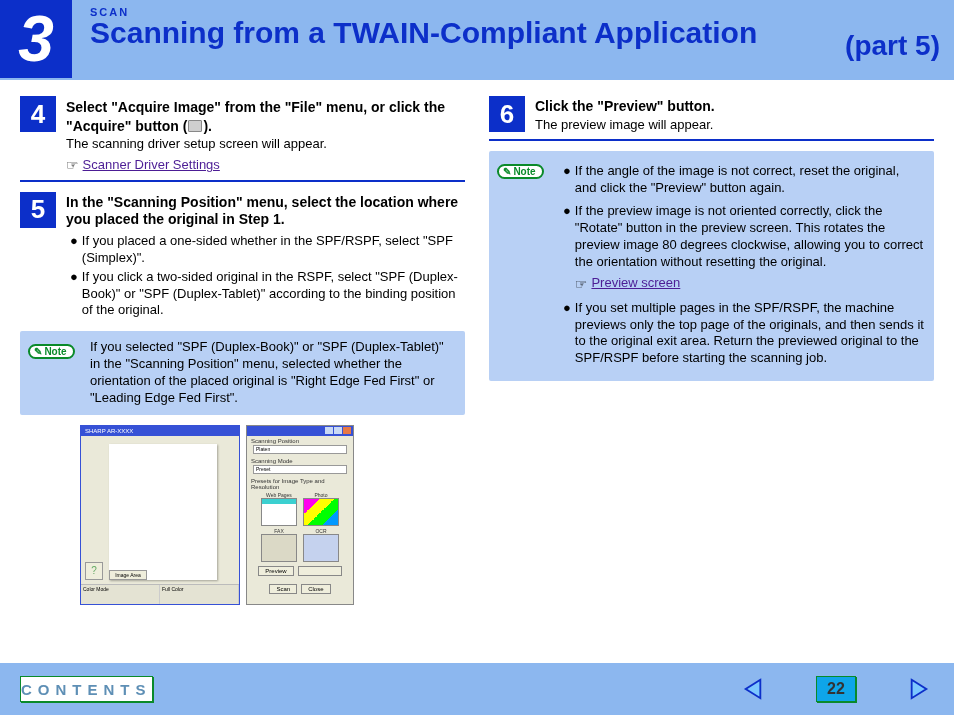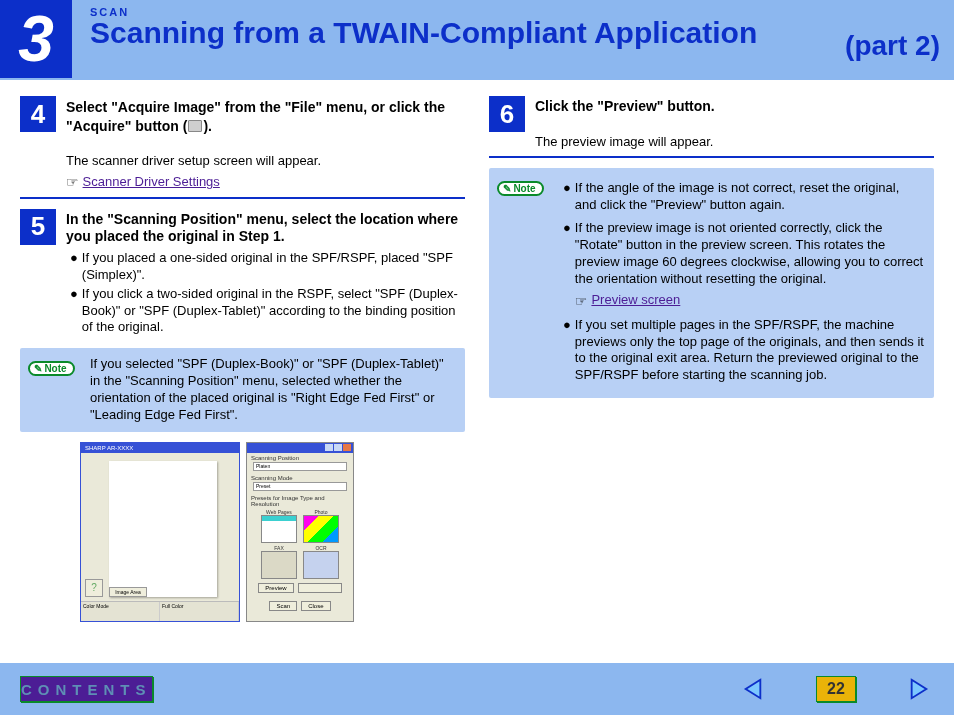--- a/index.html
+++ b/index.html
@@ -16,21 +16,21 @@
 
   
   .page-body { background: #fff; padding: 16px 20px 0 20px; display: flex; gap: 24px; height: 570px; }
   .col { flex: 1; }
 
   .step { margin-bottom: 10px; }
   .step-head { display: flex; align-items: flex-start; gap: 10px; }
   .step-num { width: 36px; height: 36px; background: #0c2fc9; color: #fff; font-size: 26px; font-weight: bold; display: flex; align-items: center; justify-content: center; flex-shrink: 0; }
   .step-text { flex: 1; padding-top: 2px; }
   .step-title { font-size: 14px; font-weight: bold; line-height: 1.25; }
-  .step-desc  { font-size: 13px; line-height: 1.3; margin-top: 18px; }
+  .step-desc  { font-size: 13px; line-height: 1.3; margin-top: 1px; }
   .step-rule  { border-bottom: 2px solid #0c2fc9; margin: 6px 0 8px 0; }
 
   .link-row { display: inline-flex; align-items: center; gap: 4px; margin-top: 4px; font-size: 13px;}
   .ptr-icon { font-size: 14px; color: #000; }
   .link-text { color: #4c1d95; text-decoration: underline; }
 
   ul.bullets { list-style: none; padding: 0 0 0 4px; margin-top: 4px; font-size: 13px; }
   ul.bullets li { display: flex; gap: 4px; line-height: 1.3; margin-bottom: 2px; }
   ul.bullets li .dot { flex-shrink:0; }
   ul.bullets li .txt { flex:1; }
@@ -65,68 +65,68 @@
   .shot-right .th .pic{height:28px;border:1px solid #888;background:#fff;position:relative;overflow:hidden;}
   .shot-right .th.wp .pic{background:linear-gradient(180deg,#3bd0d0 0 20%,#fff 0 100%);}
   .shot-right .th.ph .pic{background:linear-gradient(135deg,#f0e 0 25%,#ff0 0 50%,#0f0 0 75%,#09f 0 100%);}
   .shot-right .th.fx .pic{background:#dbd9c6;}
   .shot-right .th.oc .pic{background:#c5d2ee;}
   .shot-right .btns{display:flex;gap:4px;justify-content:center;padding:4px;}
   .shot-right .btn{font-size:6px;border:1px solid #888;background:#efeedc;padding:1px 6px;}
 
   
   .footer { position:absolute; left:0; right:0; bottom:0; height:52px; background:#8cb7ef; display:flex; align-items:center; padding:0 20px; gap:40px;}
-  .f-btn { background:#4c1d95; border:1px solid #0a8a2a; min-width:130px; height:26px; display:flex; align-items:center; justify-content:center; font-size:15px; letter-spacing:6px; color:#5e8fb5; font-weight:bold; box-shadow:1px 1px 0 #0a8a2a;}
+  .f-btn { background:#ffffff; border:1px solid #0a8a2a; min-width:130px; height:26px; display:flex; align-items:center; justify-content:center; font-size:15px; letter-spacing:6px; color:#5e8fb5; font-weight:bold; box-shadow:1px 1px 0 #0a8a2a;}
   .footer .spacer{flex:1;}
   .page-arrow{width:30px;height:26px;display:flex;align-items:center;justify-content:center;cursor:pointer;}
   .page-arrow svg{width:22px;height:22px;}
-  .page-num{background:#eab308;border:1px solid #0a8a2a;height:26px;min-width:40px;display:flex;align-items:center;justify-content:center;font-size:16px;font-weight:bold;color:#333;box-shadow:1px 1px 0 #0a8a2a;margin:0 8px;}
+  .page-num{background:#0ea5e9;border:1px solid #0a8a2a;height:26px;min-width:40px;display:flex;align-items:center;justify-content:center;font-size:16px;font-weight:bold;color:#333;box-shadow:1px 1px 0 #0a8a2a;margin:0 8px;}
 
   .small-acquire-icon{display:inline-block;width:14px;height:12px;background:#cfcfcf;border:1px solid #888;border-radius:1px;vertical-align:middle;margin:0 1px;}
 </style>
 </head>
 <body>
 
 <div class="header">
   <div class="chapter-num-box">3</div>
   <div class="header-titles">
     <div class="scan-label">SCAN</div>
     <div class="main-title">Scanning from a TWAIN-Compliant Application</div>
   </div>
-  <div class="part-label">(part 2)</div>
+  <div class="part-label">(part 5)</div>
 </div>
 
 <div class="page-body">
 
   <div class="col">
 
     <div class="step">
       <div class="step-head">
         <div class="step-num">4</div>
         <div class="step-text">
           <span class="step-title">Select "Acquire Image" from the "File" menu, or click the "Acquire" button (</span><span class="small-acquire-icon"></span><span class="step-title">).</span>
-          <div class="step-desc">The scanner driver setup screen will appear.</div>
+          <div class="step-desc">The scanning driver setup screen will appear.</div>
           <div class="link-row">
             <span class="ptr-icon">☞</span>
             <a class="link-text">Scanner Driver Settings</a>
           </div>
         </div>
       </div>
       <div class="step-rule"></div>
     </div>
 
     <div class="step">
       <div class="step-head">
         <div class="step-num">5</div>
         <div class="step-text">
           <div class="step-title">In the "Scanning Position" menu, select the location where you placed the original in Step 1.</div>
           <ul class="bullets">
             <li>
                 <span class="dot">●</span>
-                <span class="txt">If you placed a one-sided original in the SPF/RSPF, placed "SPF (Simplex)".</span>
+                <span class="txt">If you placed a one-sided whether in the SPF/RSPF, select "SPF (Simplex)".</span>
               </li>
             <li>
                 <span class="dot">●</span>
                 <span class="txt">If you click a two-sided original in the RSPF, select "SPF (Duplex-Book)" or "SPF (Duplex-Tablet)" according to the binding position of the original.</span>
               </li>
           </ul>
         </div>
       </div>
     </div>
 
@@ -218,21 +218,21 @@
       </div>
       <div class="note-content">
         <ul class="bullets">
           <li>
               <span class="dot">●</span>
               <span class="txt">If the angle of the image is not correct, reset the original, and click the "Preview" button again.</span>
             </li>
           <li>
               <span class="dot">●</span>
               <span class="txt">
-            <span>If the preview image is not oriented correctly, click the "Rotate" button in the preview screen. This rotates the preview image 60 degrees clockwise, allowing you to correct the orientation without resetting the original.</span><br>
+            <span>If the preview image is not oriented correctly, click the "Rotate" button in the preview screen. This rotates the preview image 80 degrees clockwise, allowing you to correct the orientation without resetting the original.</span><br>
             <span class="link-row">
                   <span class="ptr-icon">☞</span>
                   <a class="link-text">Preview screen</a>
                 </span>
           </span>
             </li>
           <li>
               <span class="dot">●</span>
               <span class="txt">If you set multiple pages in the SPF/RSPF, the machine previews only the top page of the originals, and then sends it to the original exit area. Return the previewed original to the SPF/RSPF before starting the scanning job.</span>
             </li>

